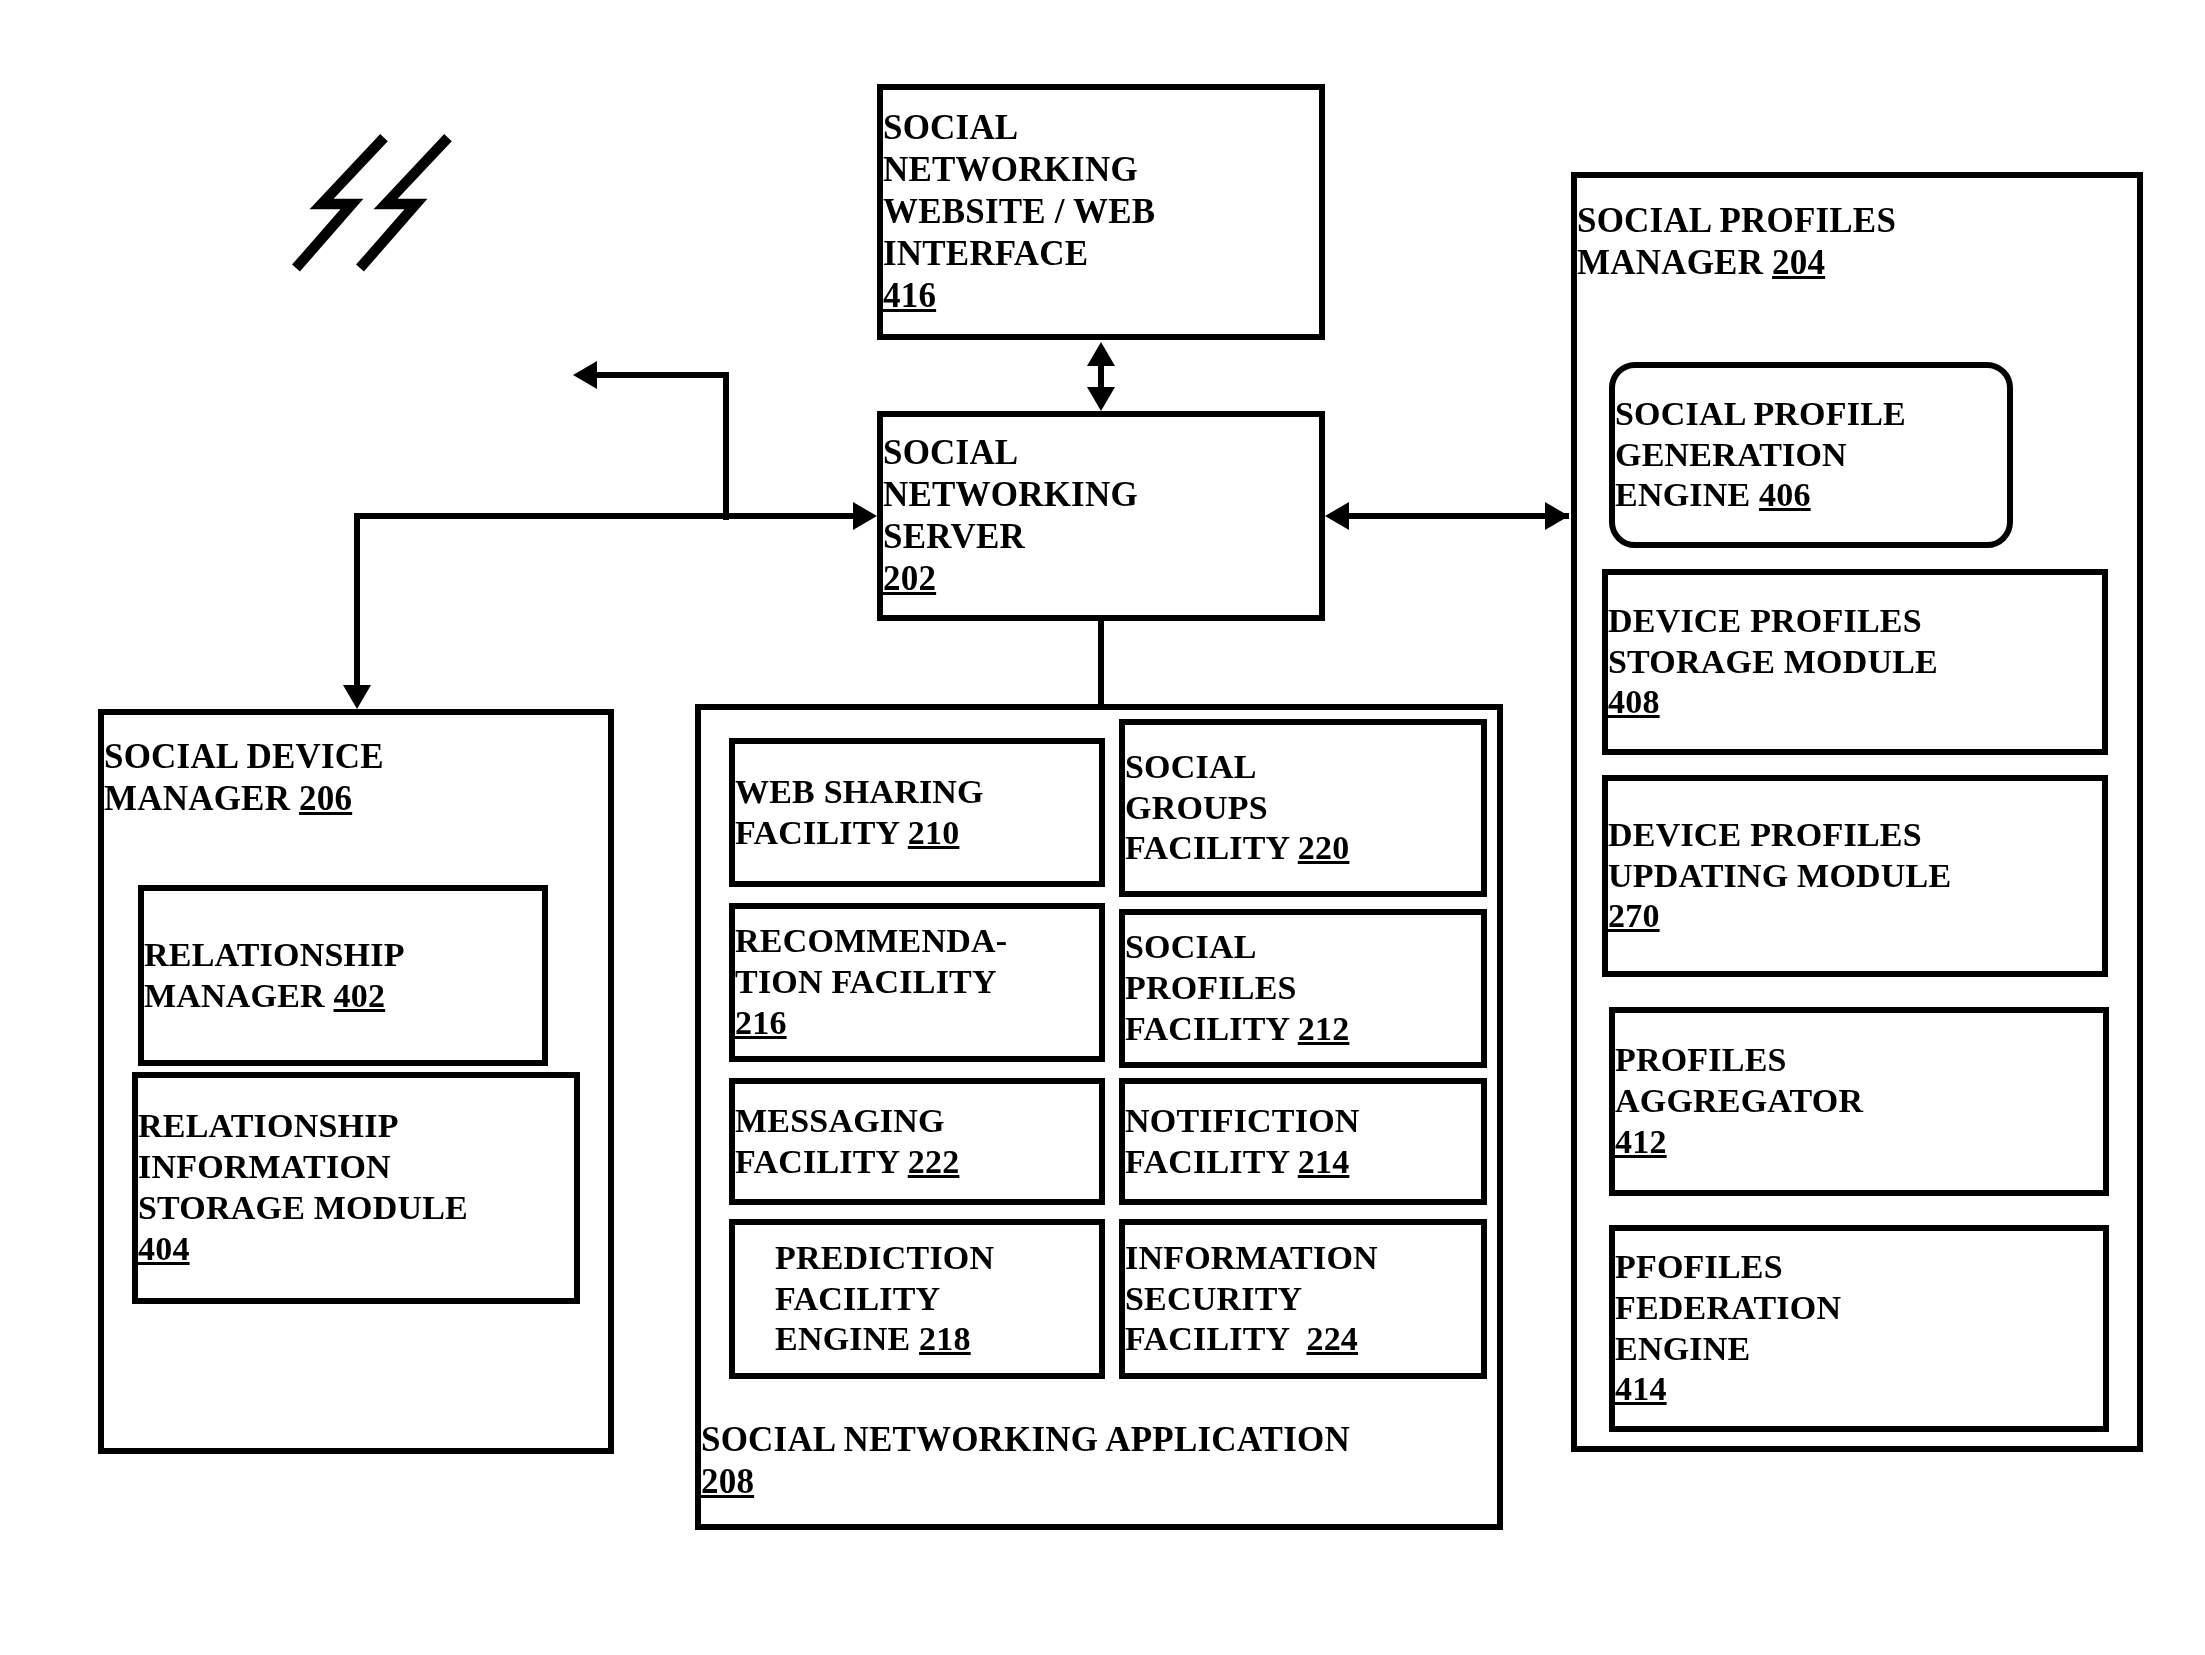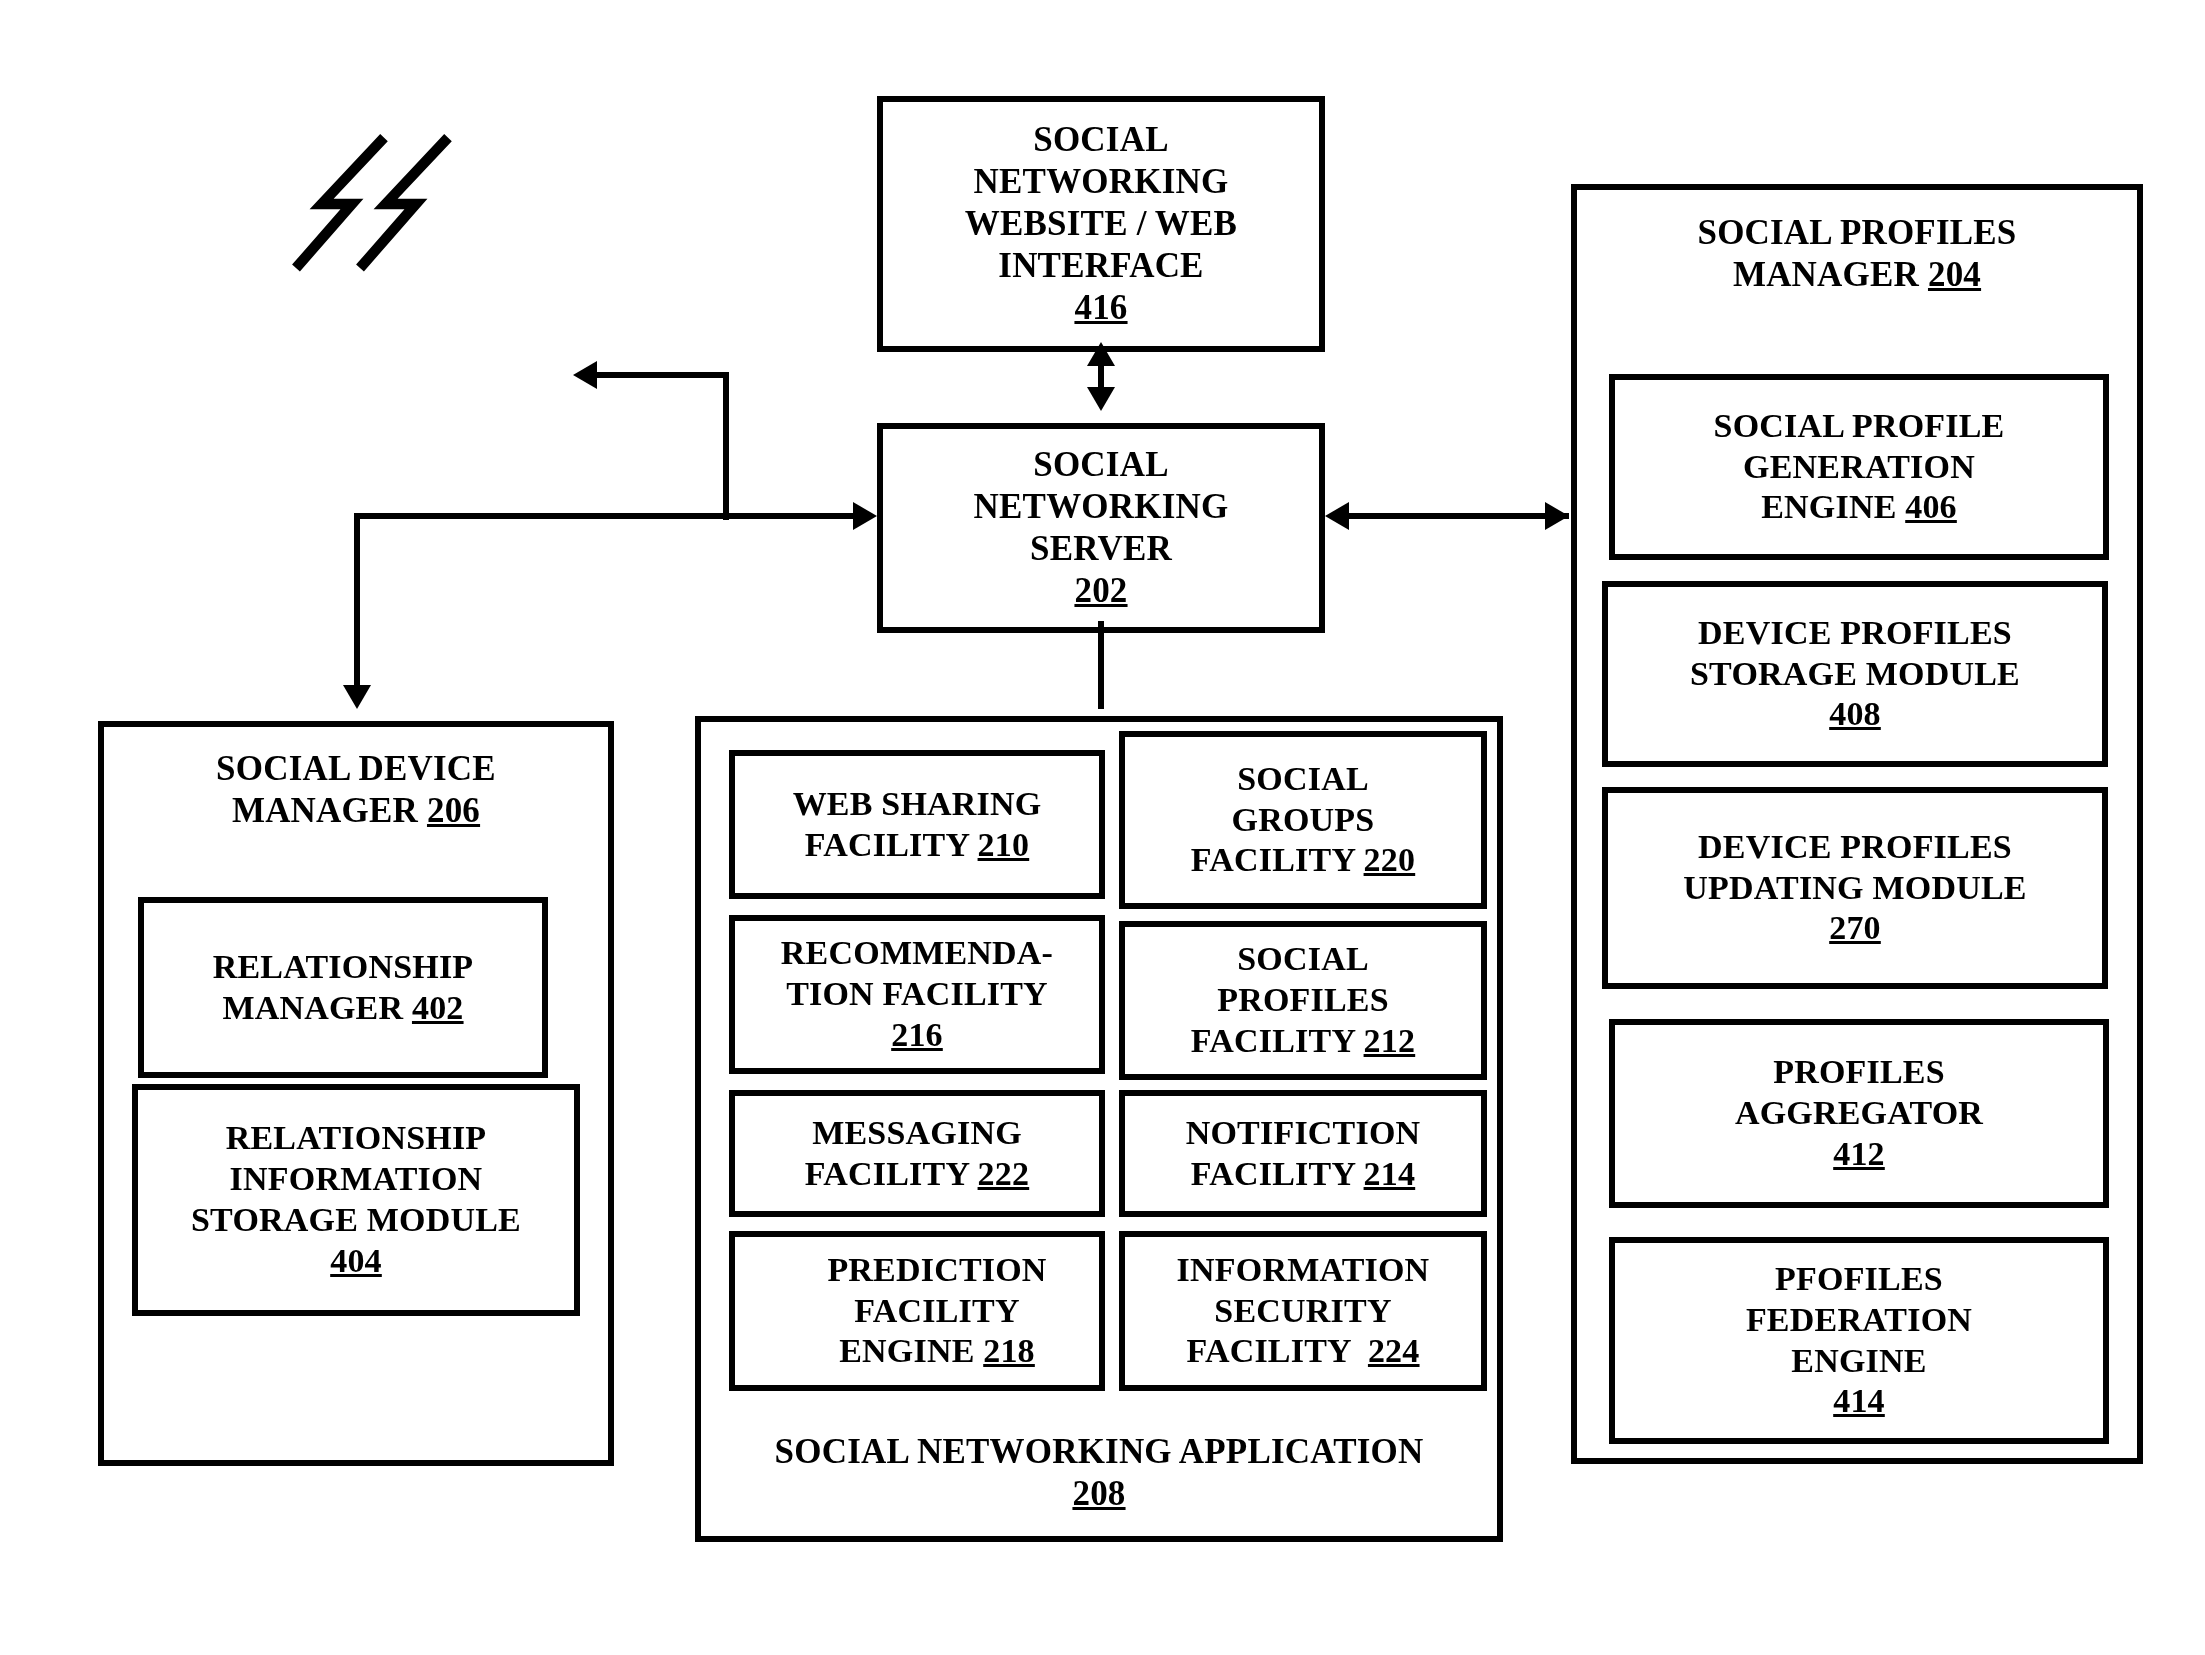--- a/index.html
+++ b/index.html
@@ -20,26 +20,25 @@
   }
 
   
   .box {
     position: absolute;
     box-sizing: border-box;
     background: #ffffff;
     border: 6.4px solid #000000;
     display: flex;
     flex-direction: column;
-    align-items: center;
+    align-items: flex-start;
     justify-content: center;
     text-align: center;
     line-height: 1.20;
     letter-spacing: 0.2px;
-    margin-top: 12px;
   }
   .box.top-anchor {
     justify-content: flex-start;
   }
   .box .ln {
     display: block;
     white-space: nowrap;
   }
   .refnum {
     text-decoration: underline;
@@ -205,21 +204,21 @@
     <span class="ln">INFORMATION</span>
     <span class="ln">SECURITY</span>
     <span class="ln"><span style="white-space:pre">FACILITY  </span><span class="refnum">224</span></span>
   </div>
 
   <div class="box fs-main top-anchor" style="left:1571px; top:172px; width:572px; height:1280px; padding-top:22.4px;">
     <span class="ln">SOCIAL PROFILES</span>
     <span class="ln"><span>MANAGER </span><span class="refnum">204</span></span>
   </div>
 
-  <div class="box fs-sub" style="left:1609px; top:362px; width:500px; height:186px;">
+  <div class="box fs-sub" style="left:1609px; top:362px; width:404px; height:186px;border-radius:26px;">
     <span class="ln">SOCIAL PROFILE</span>
     <span class="ln">GENERATION</span>
     <span class="ln"><span>ENGINE </span><span class="refnum">406</span></span>
   </div>
 
   <div class="box fs-sub" style="left:1602px; top:569px; width:506px; height:186px;">
     <span class="ln">DEVICE PROFILES</span>
     <span class="ln">STORAGE MODULE</span>
     <span class="ln refnum">408</span>
   </div>

